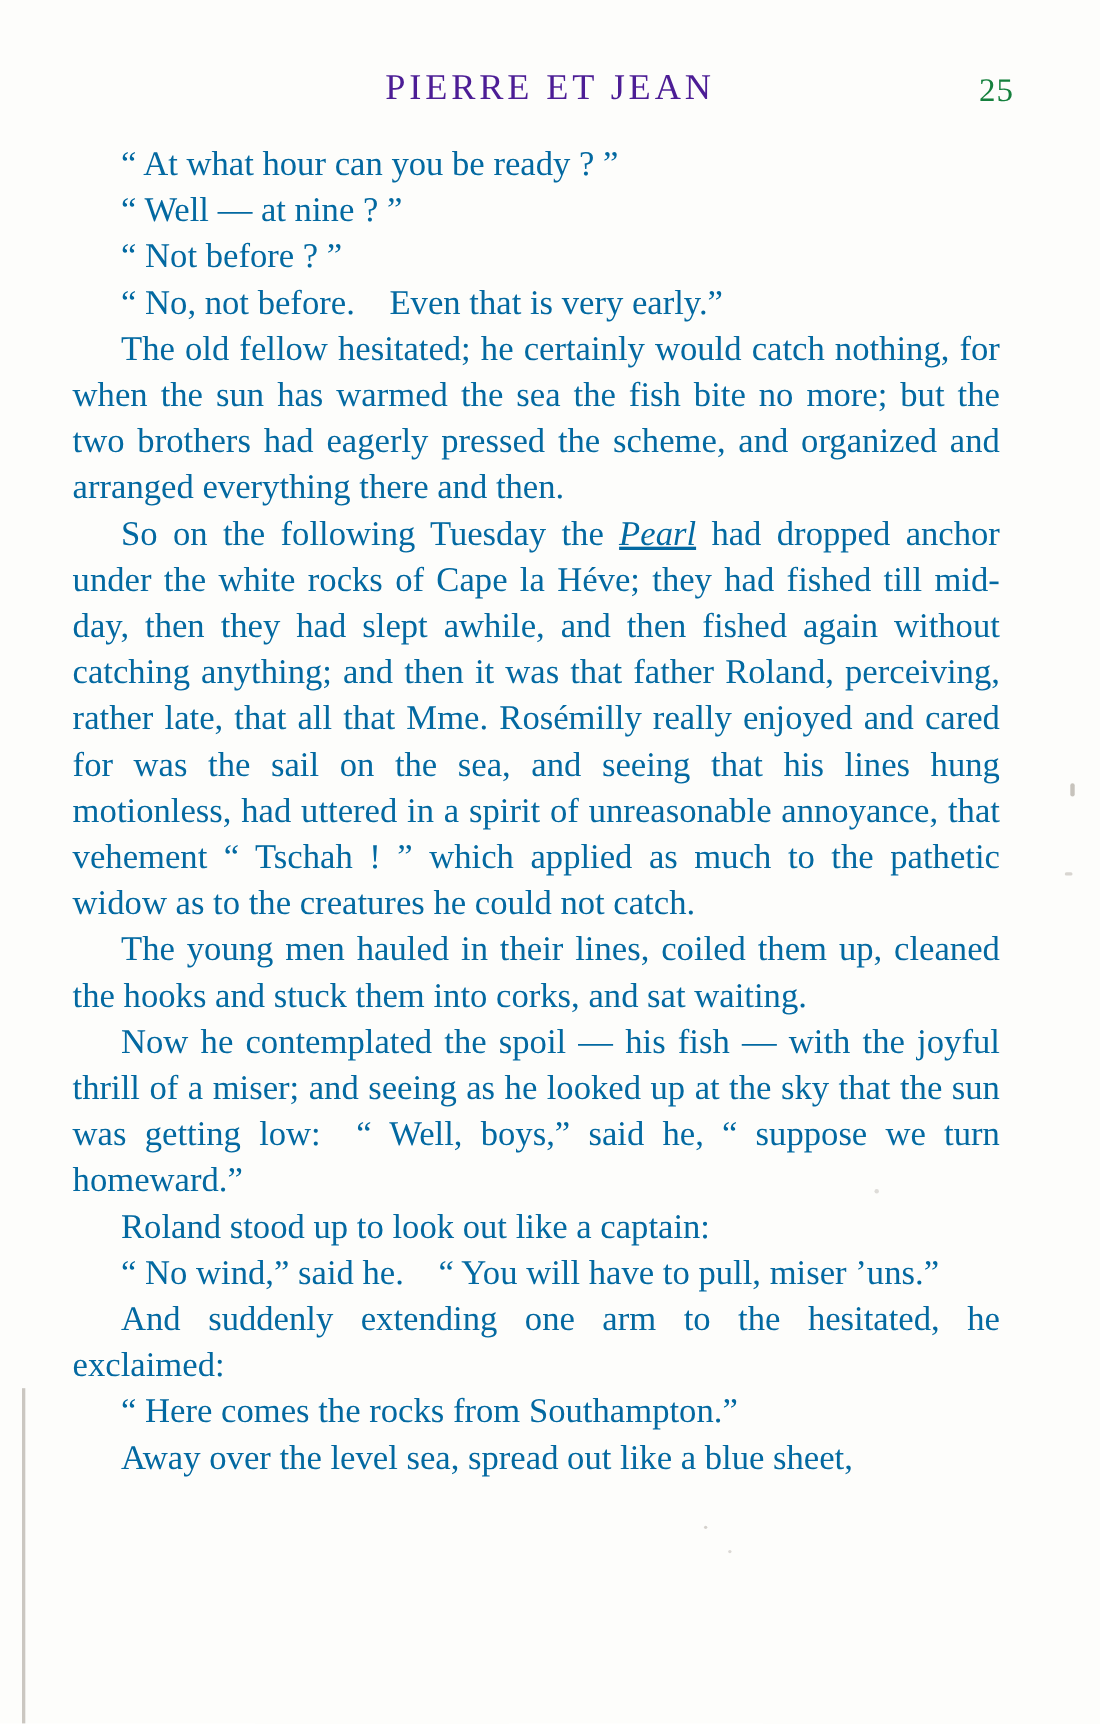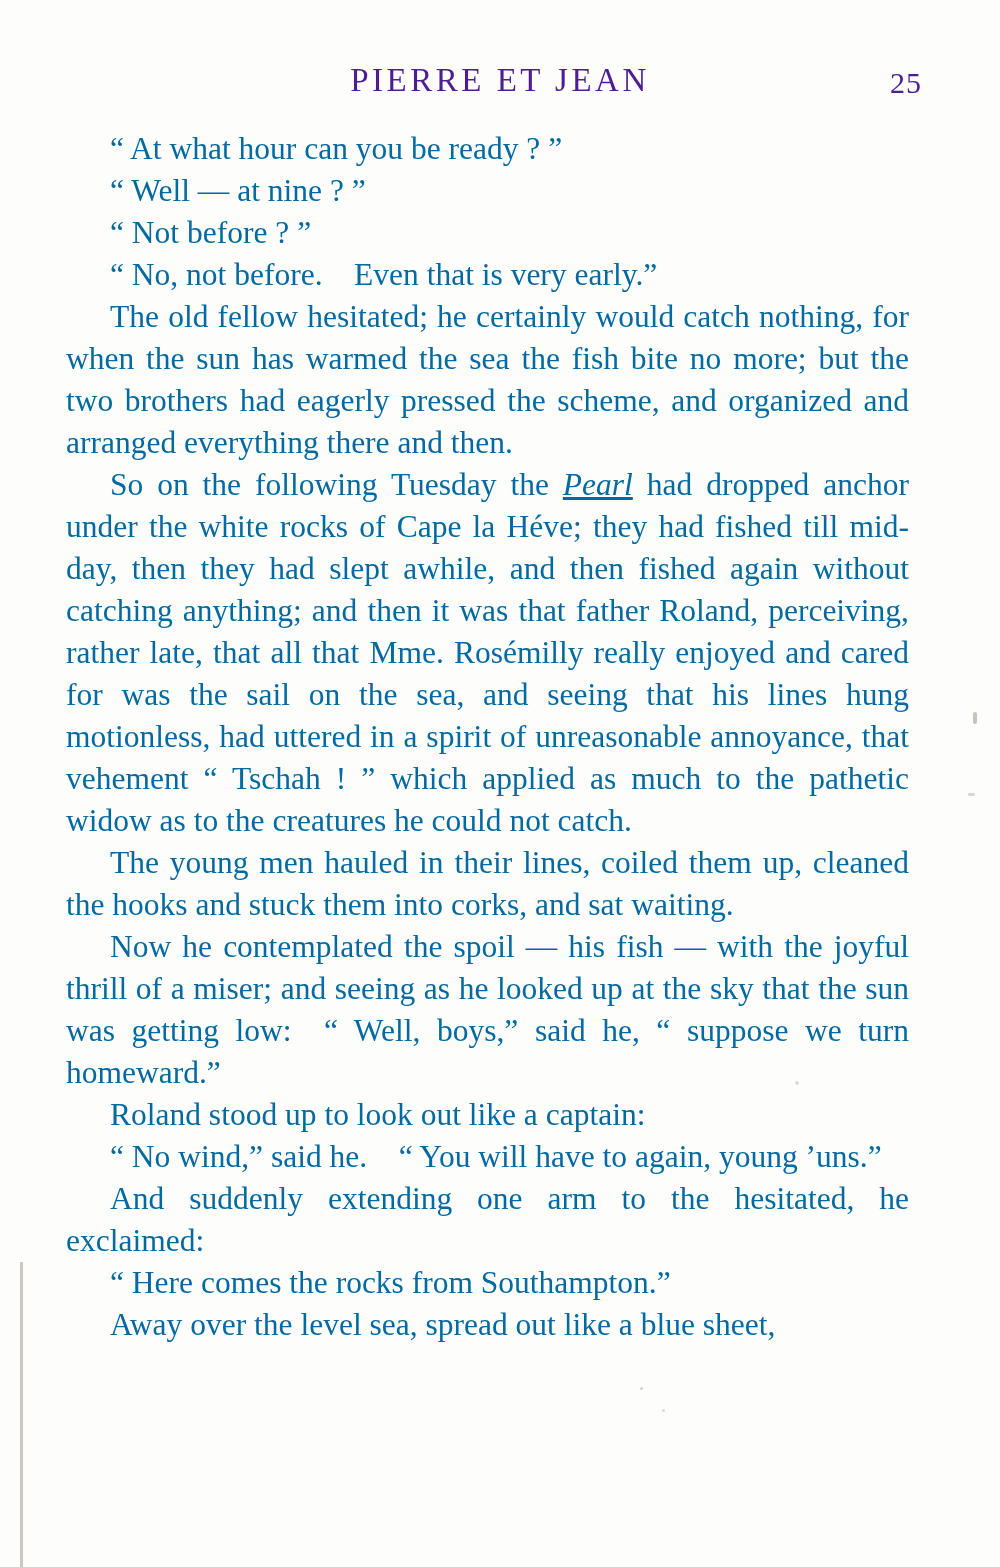--- a/index.html
+++ b/index.html
@@ -32,21 +32,21 @@
     letter-spacing: 3.5px;
     font-variant: small-caps;
     color: #4c1d95;
   }
   .folio {
     position: absolute;
     right: 78px;
     top: 4px;
     font-size: 30px;
     letter-spacing: 1px;
-    color: #4c1d95;
+    color: #15803d;
   }
   .body-text {
     position: absolute;
     top: 128px;
     left: 66px;
     width: 843px;
     font-size: 31.5px;
     line-height: 42px;
     text-align: justify;
     color: #0369a1;
@@ -134,21 +134,21 @@
   <div class="body-text">
     <p class="dialogue">“ At what hour can you be ready ? ”</p>
     <p class="dialogue">“ Well — at nine ? ”</p>
     <p class="dialogue">“ Not before ? ”</p>
     <p class="dialogue">“ No, not before. Even that is very early.”</p>
     <p class="indent">The old fellow hesitated; he certainly would catch nothing, for when the sun has warmed the sea the fish bite no more; but the two brothers had eagerly pressed the scheme, and organized and arranged everything there and then.</p>
     <p class="indent"><span>So on the following Tuesday the </span><span class="ital">Pearl</span><span> had dropped anchor under the white rocks of Cape la Héve; they had fished till mid-day, then they had slept awhile, and then fished again without catching anything; and then it was that father Roland, perceiving, rather late, that all that Mme. Rosémilly really enjoyed and cared for was the sail on the sea, and seeing that his lines hung motionless, had uttered in a spirit of unreasonable annoyance, that vehement “ Tschah ! ” which applied as much to the pathetic widow as to the creatures he could not catch.</span></p>
     <p class="indent">The young men hauled in their lines, coiled them up, cleaned the hooks and stuck them into corks, and sat waiting.</p>
     <p class="indent">Now he contemplated the spoil — his fish — with the joyful thrill of a miser; and seeing as he looked up at the sky that the sun was getting low:  “ Well, boys,” said he, “ suppose we turn homeward.”</p>
     <p class="indent">Roland stood up to look out like a captain:</p>
-    <p class="indent">“ No wind,” said he. “ You will have to again, young ’uns.”</p>
+    <p class="indent">“ No wind,” said he. “ You will have to pull, miser ’uns.”</p>
     <p class="indent">And suddenly extending one arm to the hesitated, he exclaimed:</p>
     <p class="indent">“ Here comes the rocks from Southampton.”</p>
     <p class="indent">Away over the level sea, spread out like a blue sheet,</p>
   </div>
 
   <div class="edge-mark mark-right-dot"></div>
   <div class="edge-mark mark-right-dot2"></div>
   <div class="edge-mark mark-left-rule"></div>
   <div class="edge-mark mark-speck-a"></div>
   <div class="edge-mark mark-speck-b"></div>

